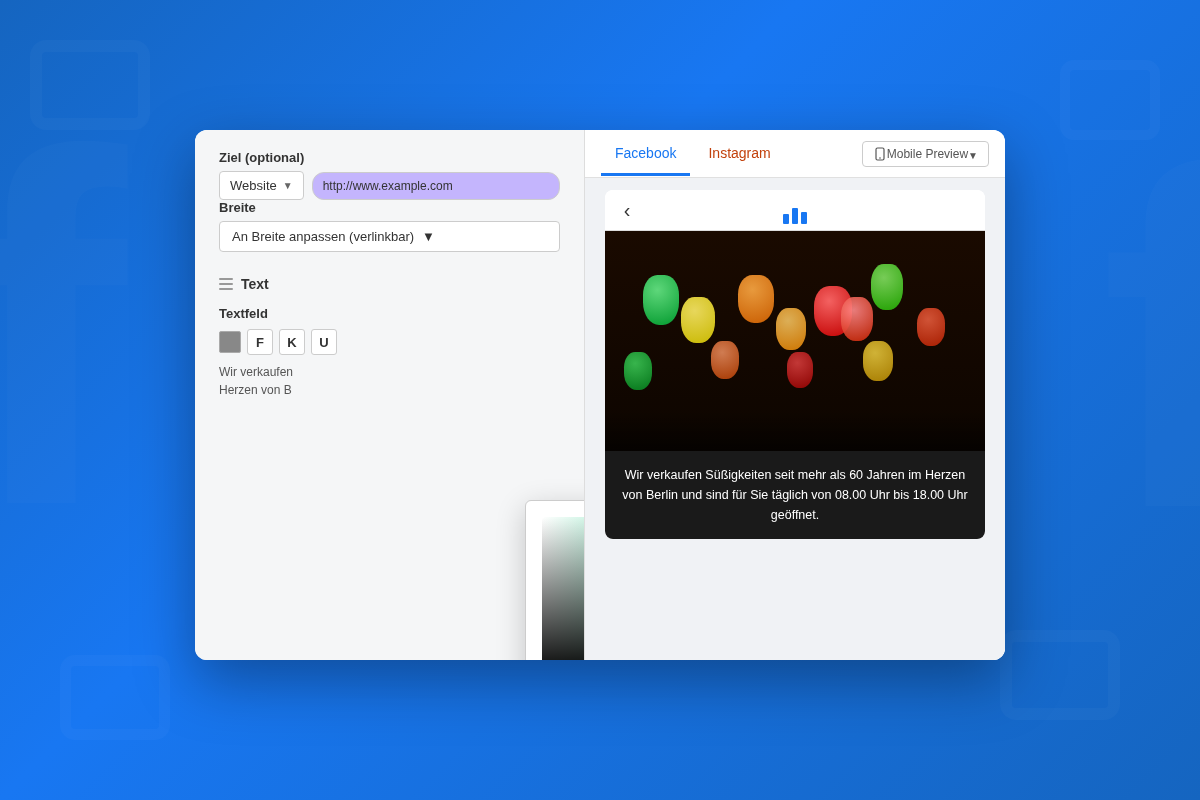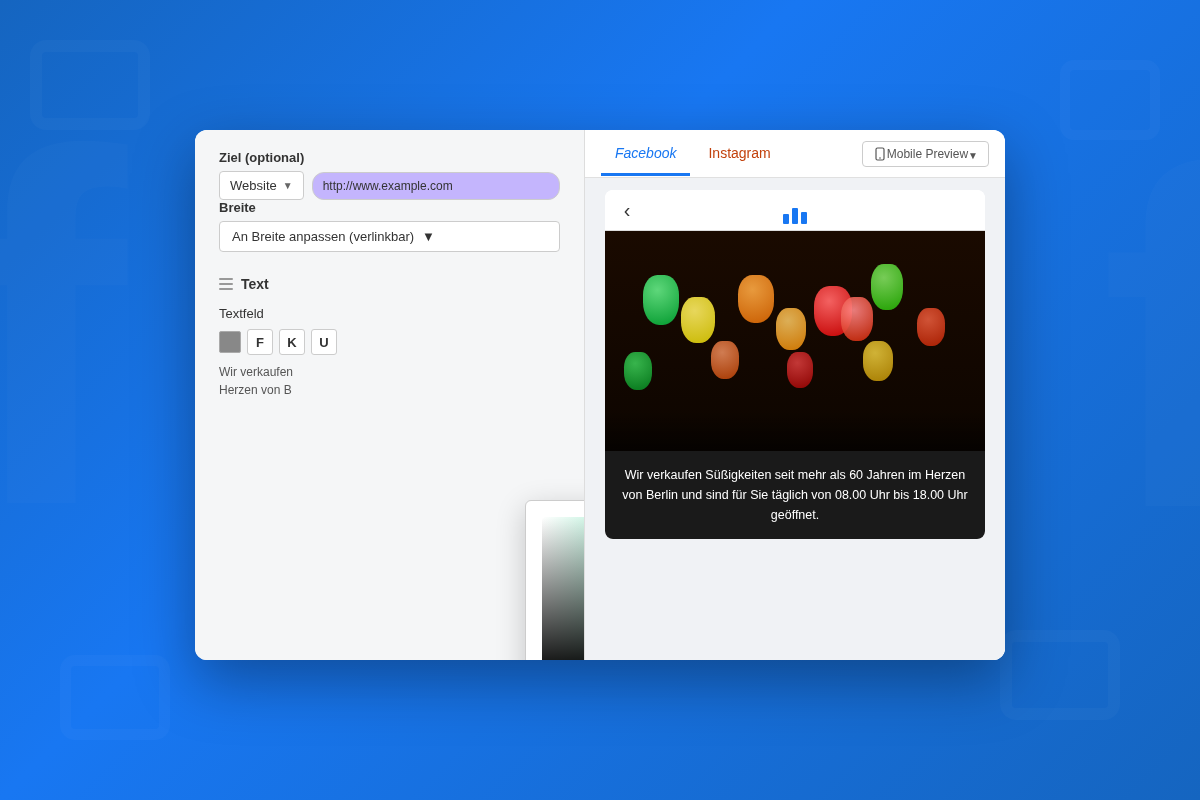--- a/index.html
+++ b/index.html
@@ -187,21 +187,21 @@
       font-weight: 600;
       color: #333;
     }
 
     .textfeld-section {
       margin-top: 14px;
     }
 
     .textfeld-label {
       font-size: 13px;
-      font-weight: 400;
+      font-weight: 700;
       color: #333;
       margin-bottom: 8px;
     }
 
     .text-toolbar {
       display: flex;
       gap: 6px;
       align-items: center;
       margin-bottom: 8px;
     }
@@ -295,21 +295,20 @@
       font-weight: 500;
       color: #c2410c;
       cursor: pointer;
       border-bottom: 3px solid transparent;
       margin-right: 4px;
     }
 
     .tab-item.active {
       color: #1877f2;
       border-bottom-color: #1877f2;
-      font-style: italic;
     }
 
     .mobile-preview-btn {
       margin-left: auto;
       display: flex;
       align-items: flex-end;
       font-size: 12px;
       color: #555;
       cursor: pointer;
       border: 1px solid #ccc;

